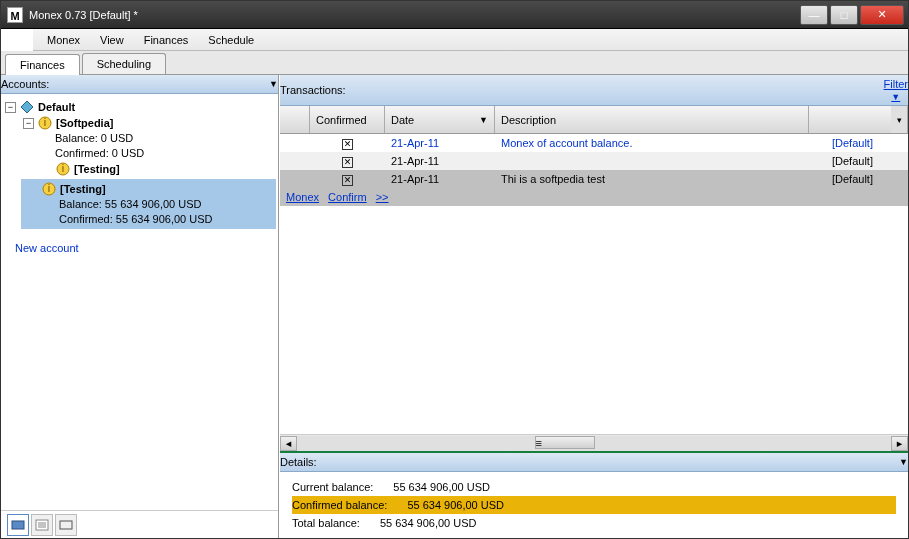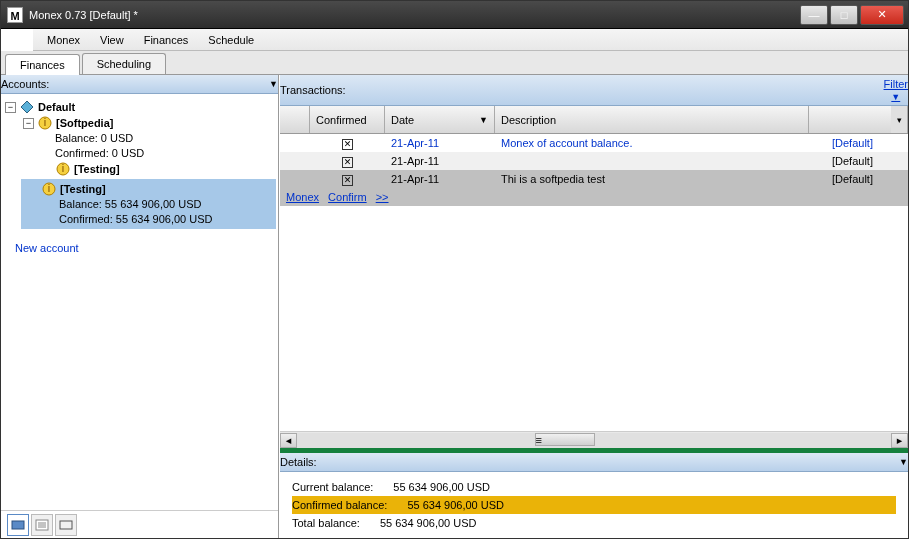--- a/index.html
+++ b/index.html
@@ -70,21 +70,21 @@
 .checkbox-x { width: 11px; height: 11px; border: 1px solid #333; display: inline-flex; align-items: center; justify-content: center; font-size: 9px; line-height: 9px; }
 
 .action-bar { padding: 3px 6px; background: #c0c0c0; }
 .action-bar a { color: #0033cc; text-decoration: underline; margin-right: 6px; cursor: pointer; }
 
 .hscroll { height: 17px; background: #e8e8e8; border-top: 1px solid #ccc; display: flex; align-items: center; }
 .hscroll .arrow { width: 17px; height: 15px; background: linear-gradient(#f0f0f0,#d0d0d0); border: 1px solid #aaa; text-align: center; }
 .hscroll .track { flex: 1; height: 15px; background: #e0e0e0; position: relative; }
 .hscroll .thumb { position: absolute; left: 40%; width: 60px; height: 13px; background: linear-gradient(#f0f0f0,#d0d0d0); border: 1px solid #aaa; top: 0; }
 
-.details-panel { border-top: 5px solid #15803d; }
+.details-panel { border-top: 2px solid #15803d; }
 .details-body { padding: 6px 12px; }
 .detail-row { display: flex; justify-content: flex-start; padding: 3px 0; gap: 20px; }
 .detail-row.alt { background: #eab308; }
 .detail-label { text-align: right; }
 .detail-value { width: 140px; text-align: left; }
 
 .tri-down { font-size: 9px; }
 </style>
 </head>
 <body>

